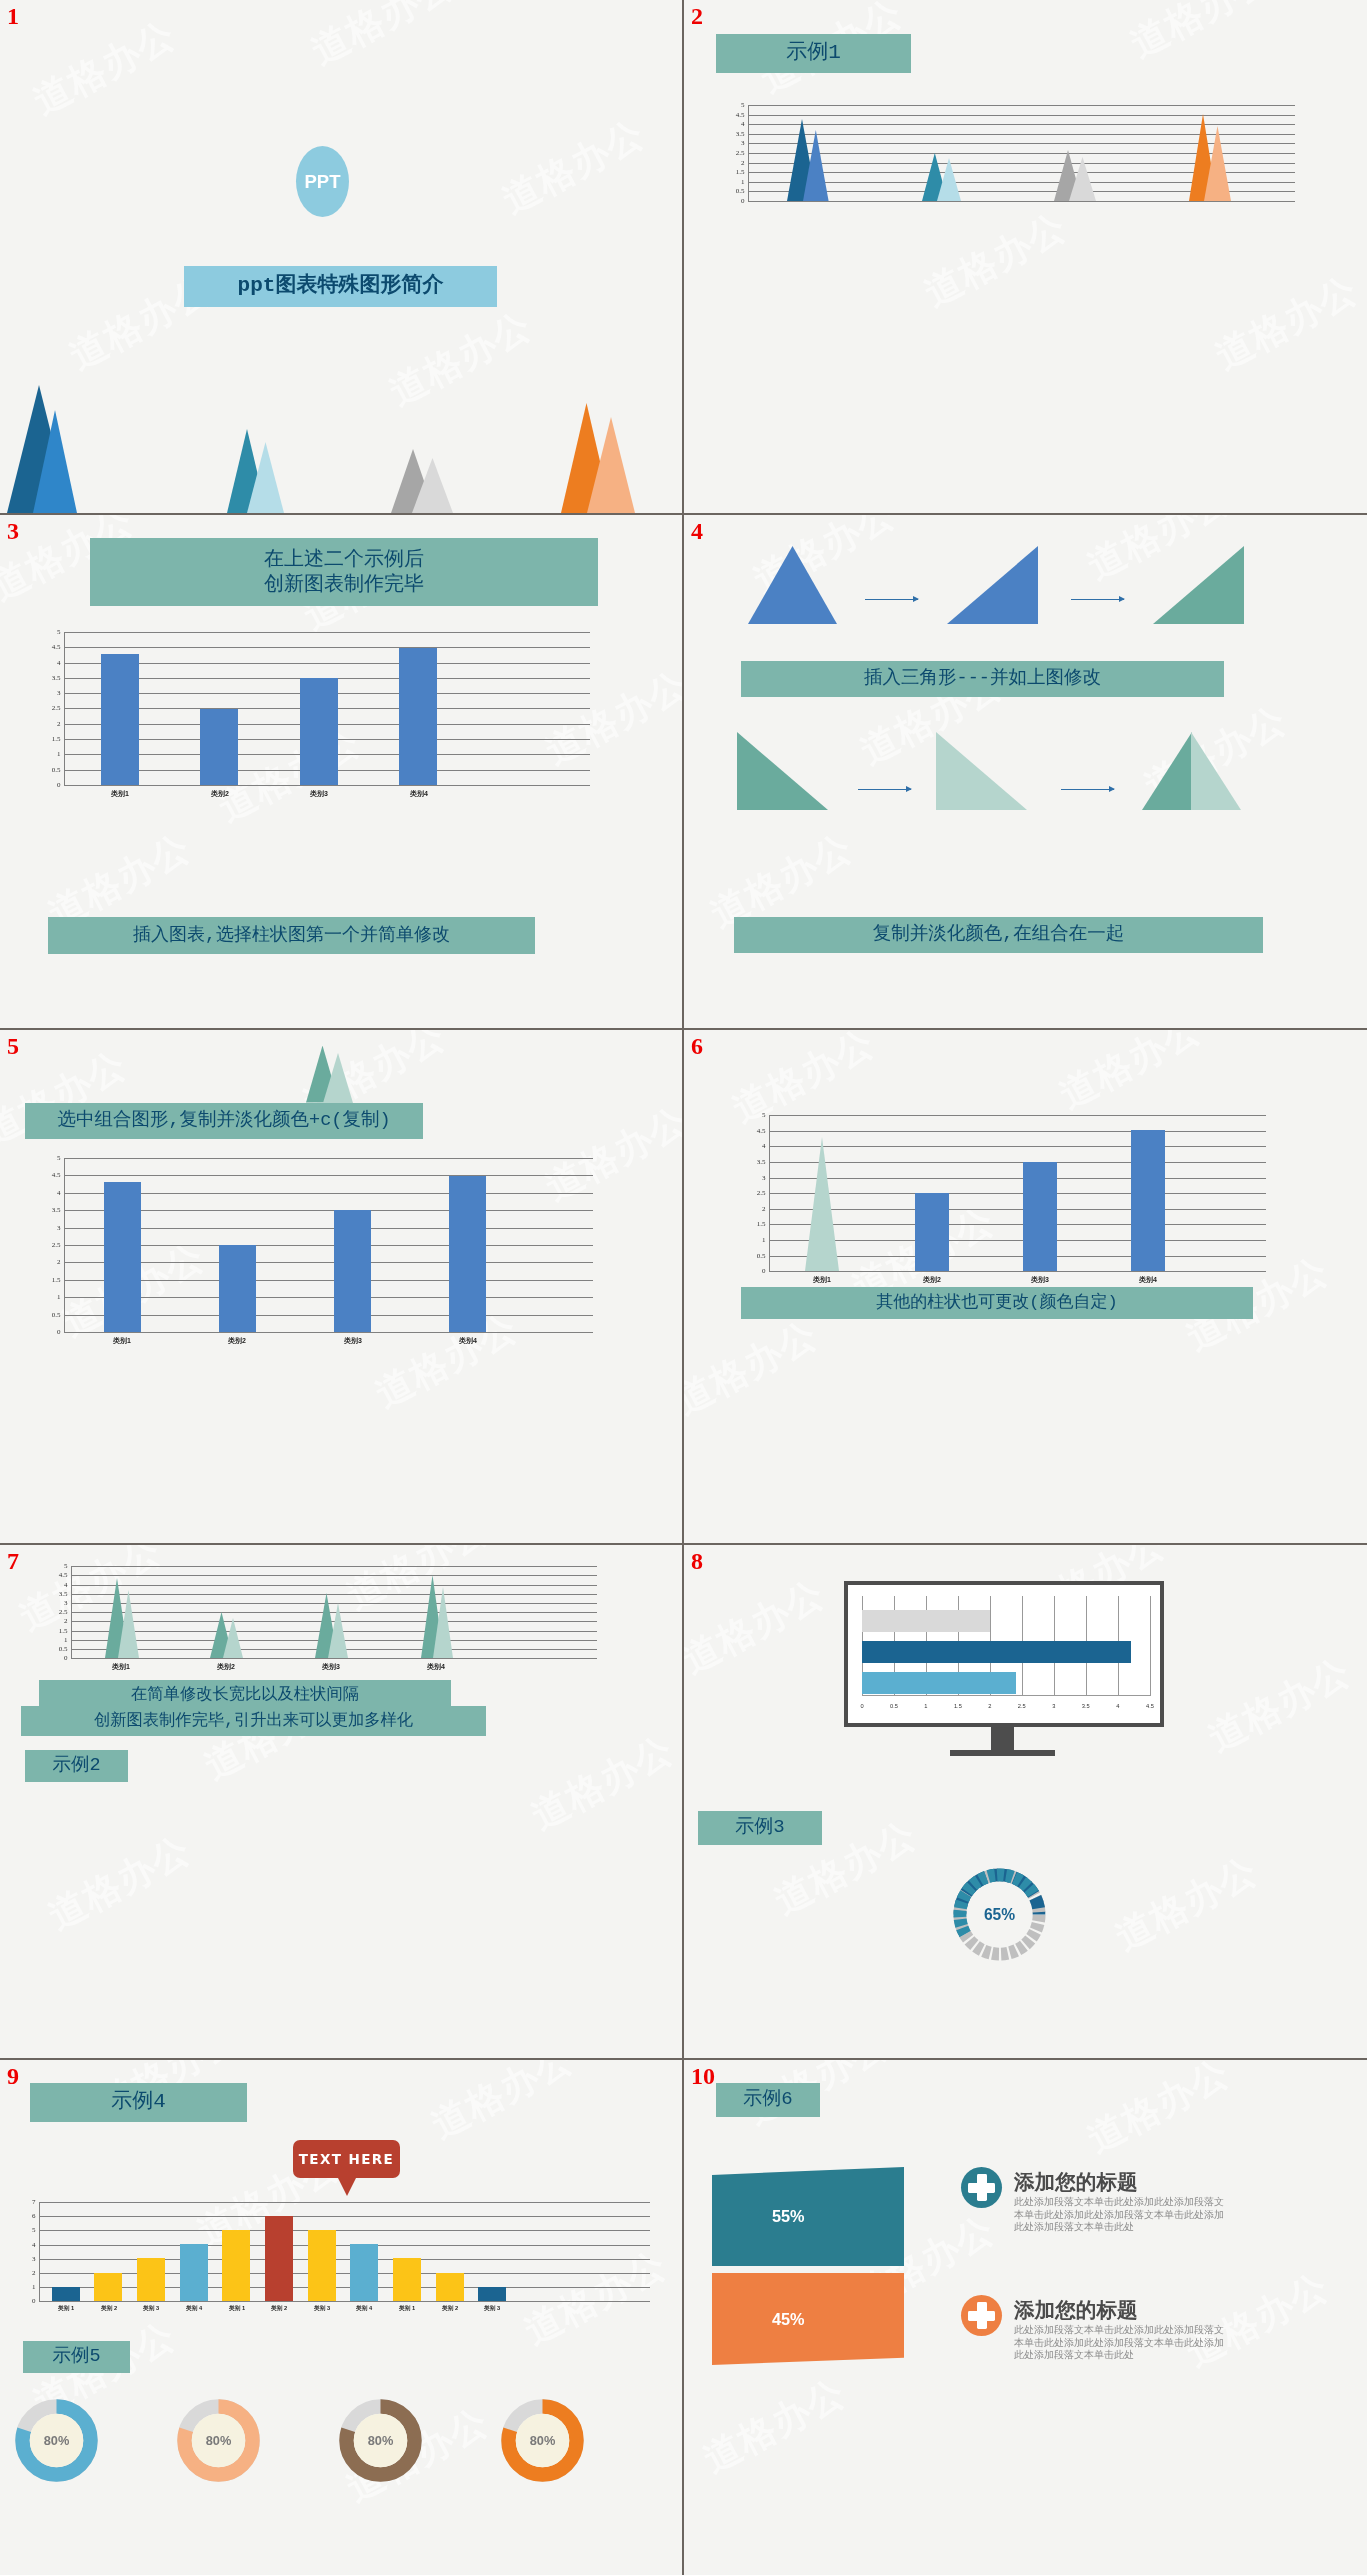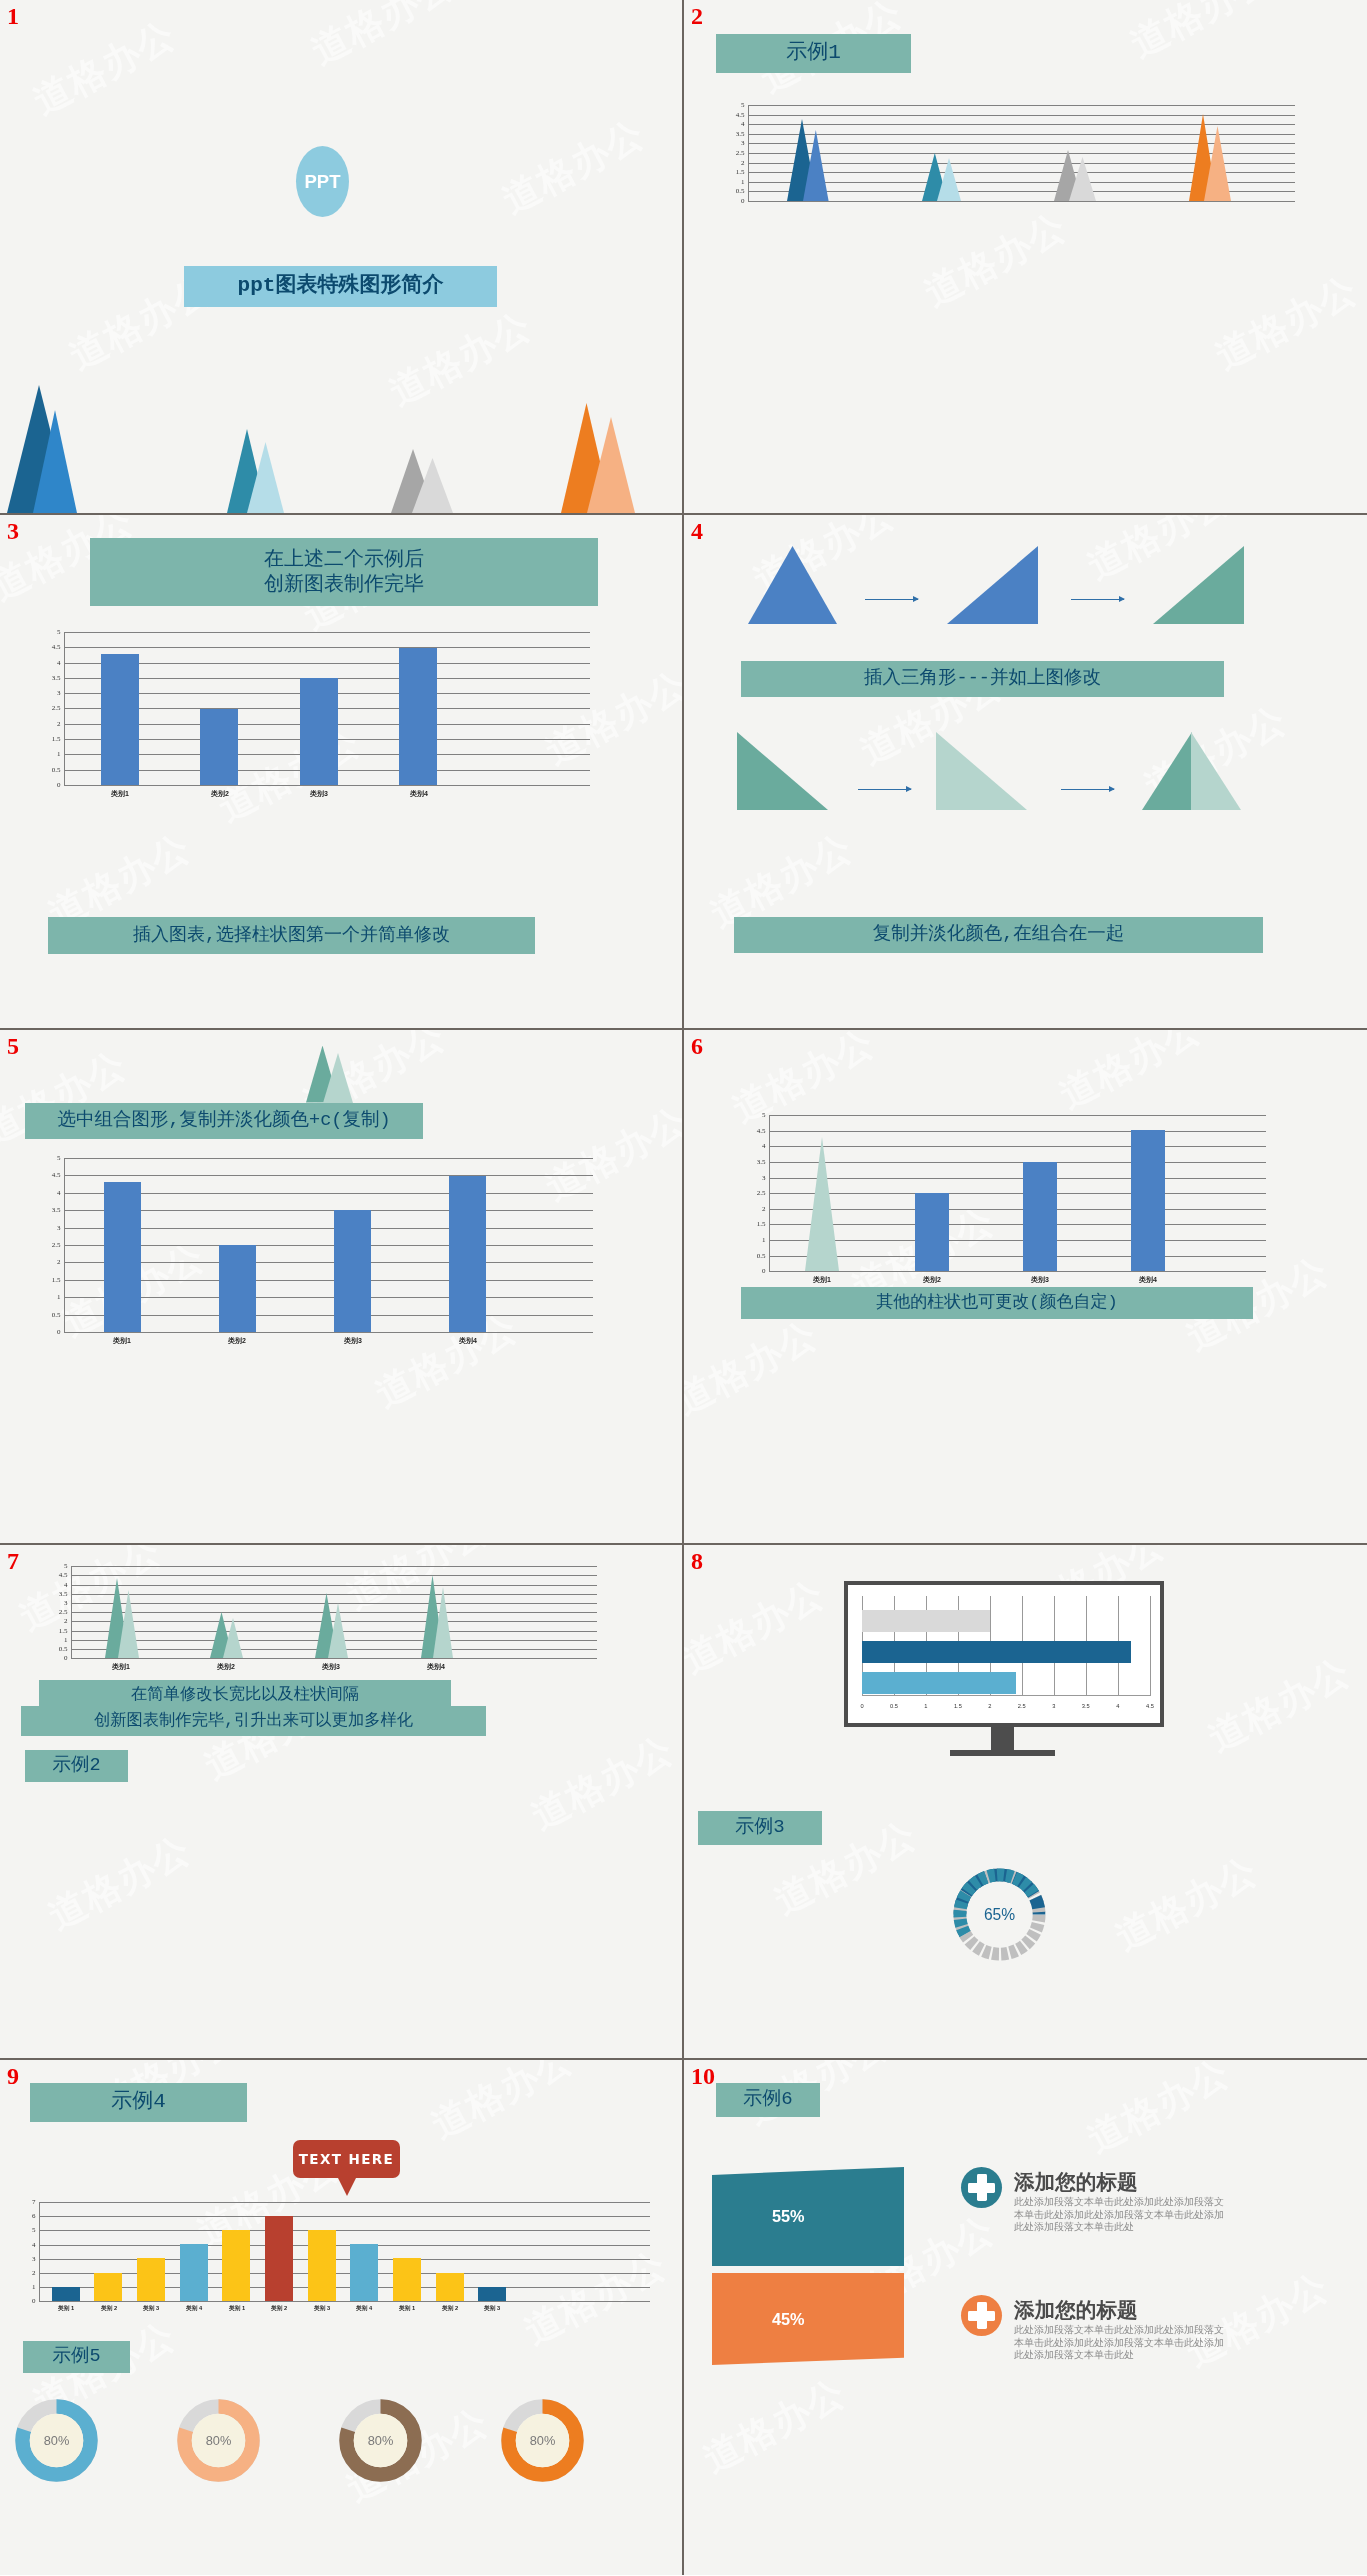--- a/index.html
+++ b/index.html
@@ -58,21 +58,21 @@
                   border-left:6.4px solid #2f6fa8; border-top:3.6px solid transparent;
                   border-bottom:3.6px solid transparent; }
 
   
   .monitor { position:absolute; border:4.3px solid #4d4d4d; background:#ffffff; z-index:15; }
   .mstand { position:absolute; background:#4d4d4d; z-index:14; }
 
   
   .donutWrap { position:absolute; z-index:18; }
   .donutTxt { position:absolute; inset:0; display:flex; align-items:center;
-              justify-content:center; font-weight:normal; }
+              justify-content:center; font-weight:bold; }
 
   .callout { position:absolute; background:#b8402f; color:#fff; border-radius:7px;
              display:flex; align-items:center; justify-content:center; font-weight:bold;
              letter-spacing:1.4px; z-index:25; font-family:"DejaVu Sans",sans-serif; }
   .callout::after { content:""; position:absolute; left:50%; top:100%;
                     transform:translateX(-50%);
                     border-left:9.2px solid transparent; border-right:9.2px solid transparent;
                     border-top:18.5px solid #b8402f; }
 
   .trap { position:absolute; z-index:14; display:flex; align-items:center;

